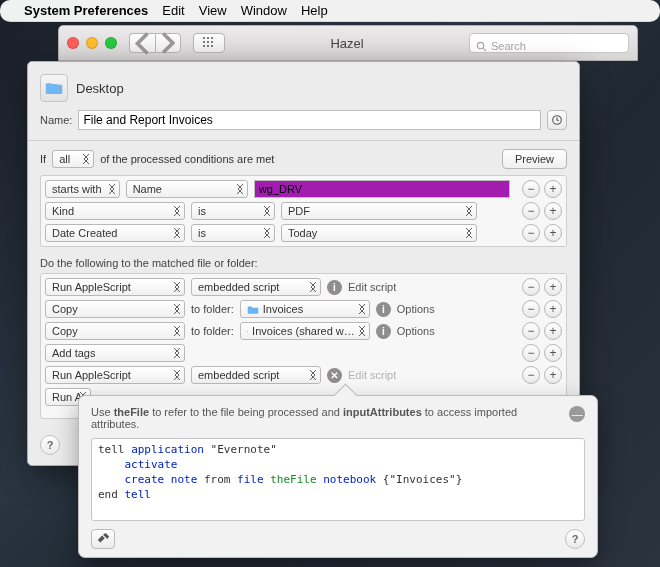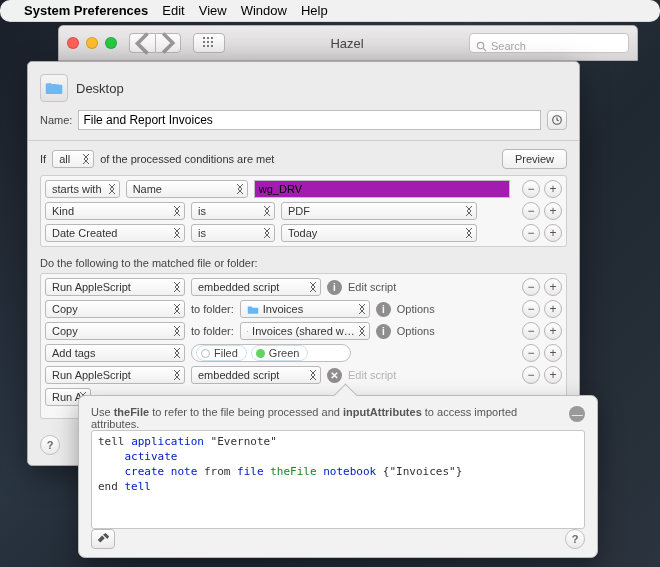--- a/index.html
+++ b/index.html
@@ -189,21 +189,21 @@
     color: #6a6868; font-weight: 600;
   }
   .footer .btn { min-width: 66px; }
 
   
   .popover {
     position: absolute; top: 395px; left: 78px; width: 520px; height: 163px;
     background: #f2f2f2; border: 1px solid #bbb; border-radius: 7px;
     box-shadow: 0 10px 24px rgba(0,0,0,0.35);
     padding: 10px 12px 8px 12px;
-    display: flex; flex-direction: column; gap: 0;
+    display: flex; flex-direction: column; gap: 8px;
   }
   .popover::before {
     content: ""; position: absolute; top: -9px; left: 258px;
     width: 16px; height: 16px; background: #f2f2f2;
     border-left: 1px solid #bbb; border-top: 1px solid #bbb;
     transform: rotate(45deg);
   }
   .pop-note { font-size: 11px; color: #555; display: flex; align-items: flex-start; gap: 8px;}
   .pop-note .closepop {
     width: 16px; height: 16px; border-radius: 50%; background: #9a9898; color: #fff;
@@ -419,30 +419,20 @@
       <span class="spacer"></span>
       <div class="pmpair">
           <div class="pm">−</div>
           <div class="pm">+</div>
         </div>
     </div>
     <div class="row">
       <span class="select w-act">
           <span>Add tags</span>
         </span>
-      <span class="tagfield">
-        <span class="tag">
-            <span class="dot none"></span>
-            <span>Filed</span>
-          </span>
-        <span class="tag">
-            <span class="dot green"></span>
-            <span>Green</span>
-          </span>
-      </span>
       <span class="spacer"></span>
       <div class="pmpair">
           <div class="pm">−</div>
           <div class="pm">+</div>
         </div>
     </div>
     <div class="row">
       <span class="select w-act">
           <span>Run AppleScript</span>
         </span>

